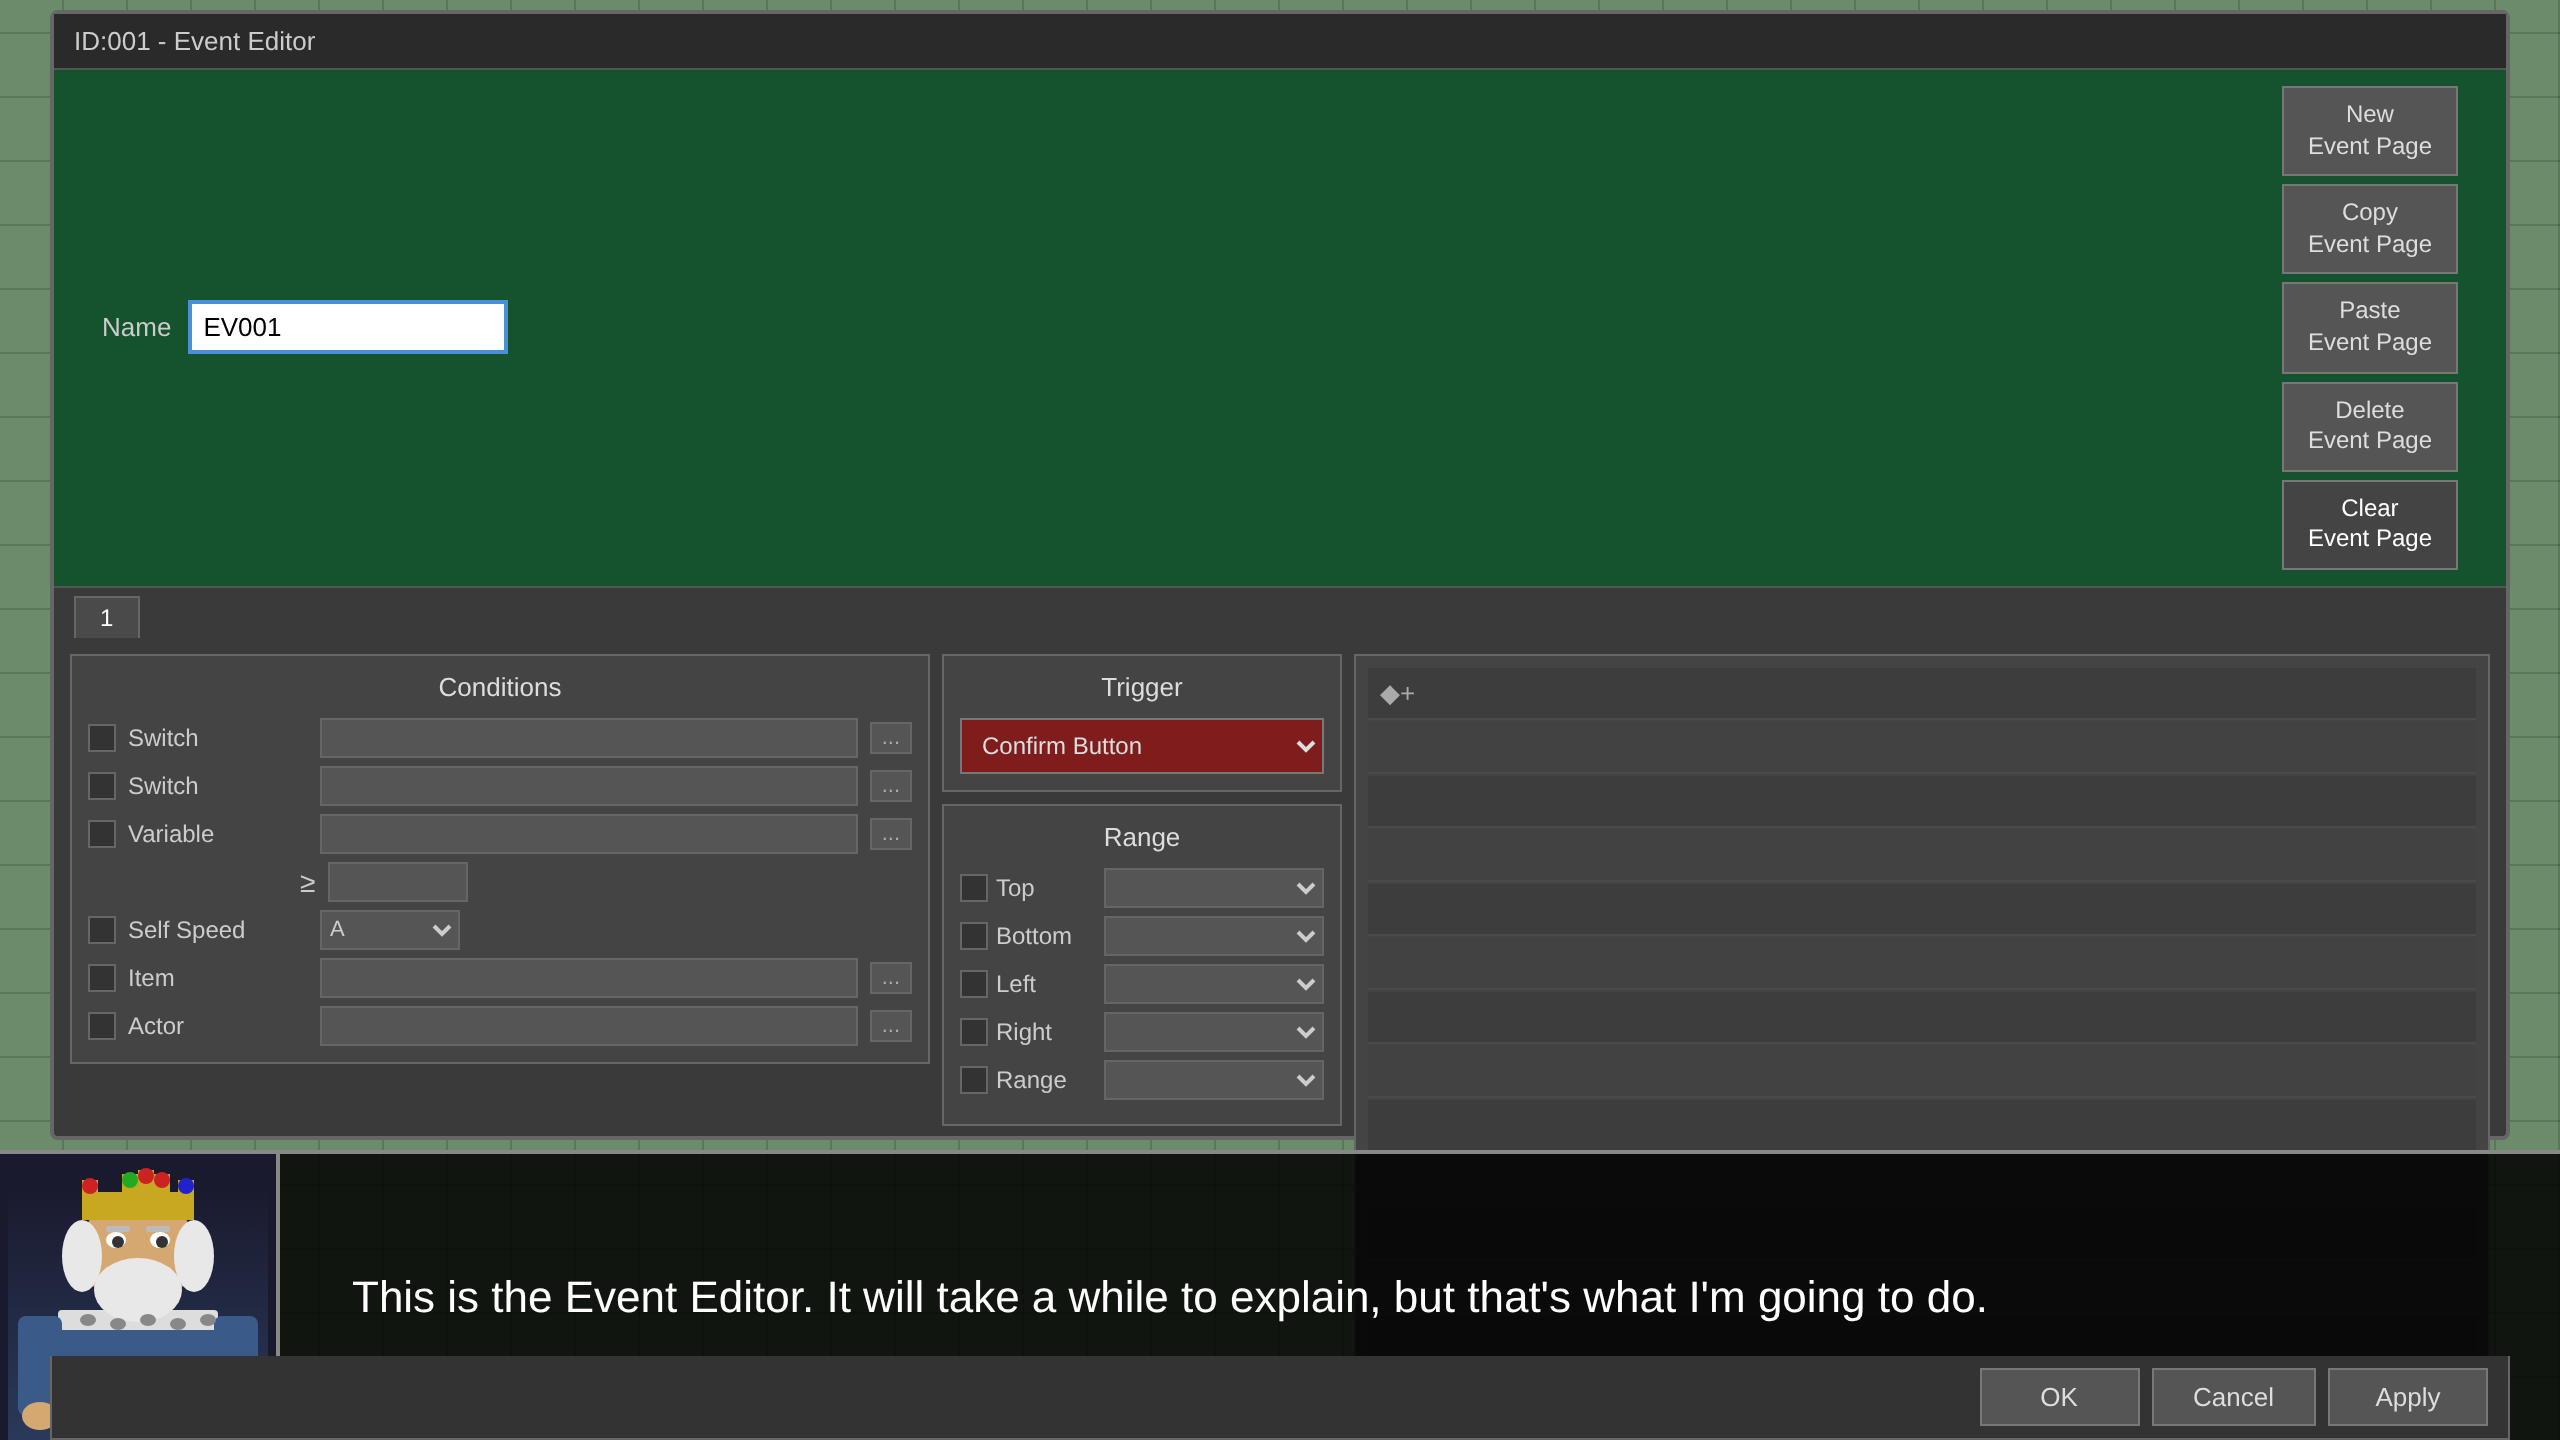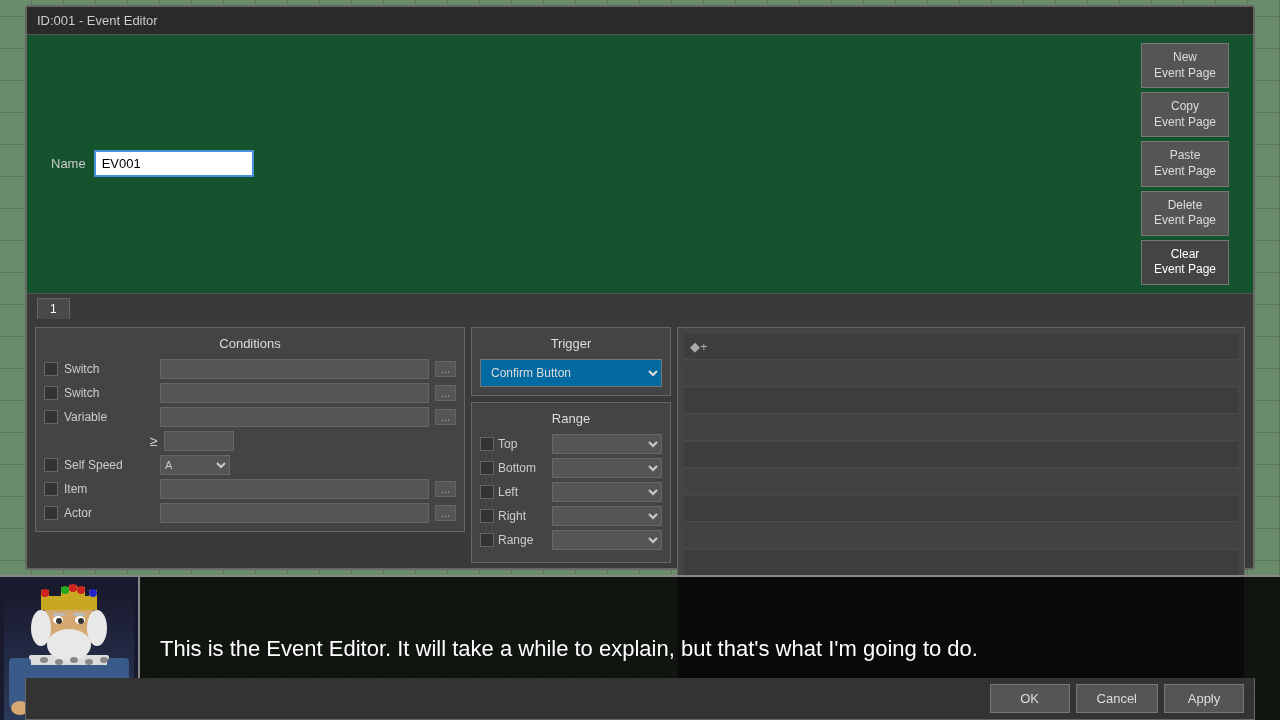--- a/index.html
+++ b/index.html
@@ -211,21 +211,21 @@
     
     .middle-panel {
       width: 200px;
       display: flex;
       flex-direction: column;
       gap: 6px;
     }
 
     .trigger-select {
       width: 100%;
-      background: #0369a1;
+      background: #7f1d1d;
       border: 1px solid #777;
       color: #ddd;
       padding: 4px 6px;
       font-size: 12px;
       height: 28px;
     }
 
     .range-section {
       background: #444;
       border: 1px solid #666;
@@ -422,21 +422,21 @@
       height: 140px;
       position: relative;
       background: linear-gradient(180deg, transparent 10%, #2a3a5a 100%);
       display: flex;
       align-items: flex-end;
       justify-content: center;
     }
 
     .dialog-text {
       flex: 1;
-      padding: 16px 20px;
+      padding: 16px 36px;
       display: flex;
       align-items: center;
     }
 
     .dialog-message {
       font-size: 22px;
       color: #fff;
       line-height: 1.5;
     }
 

